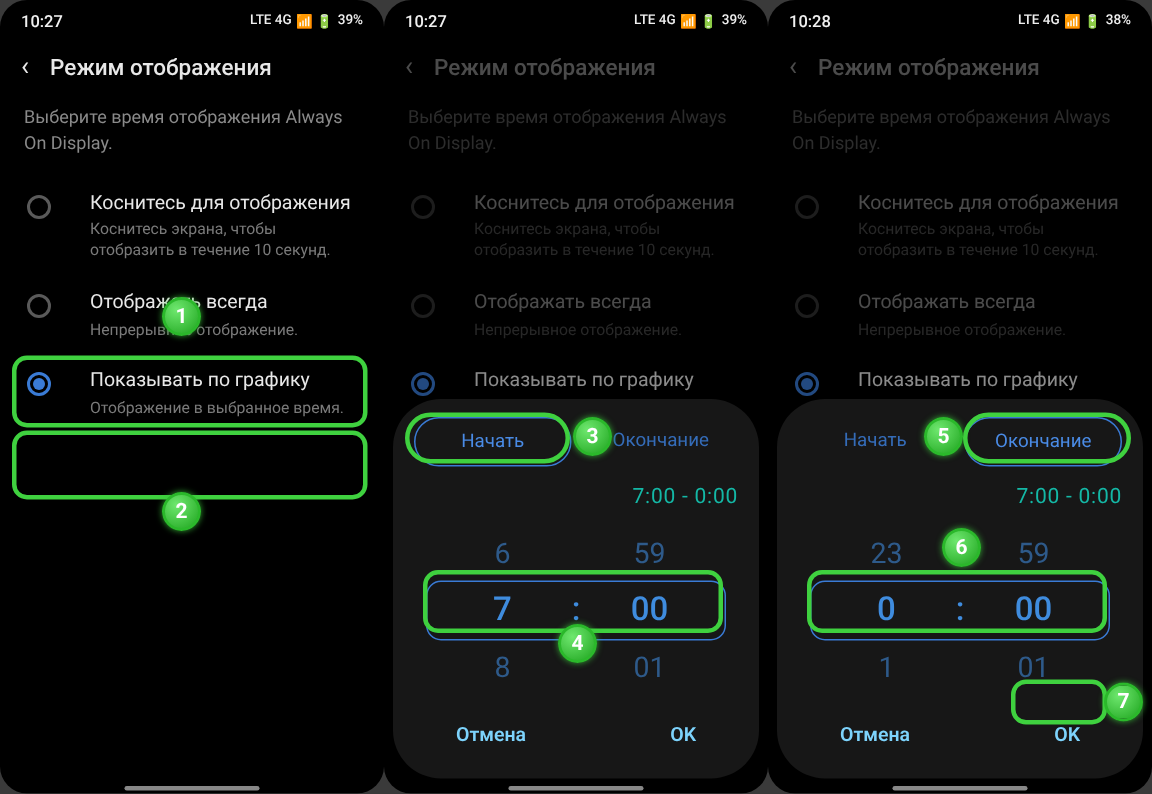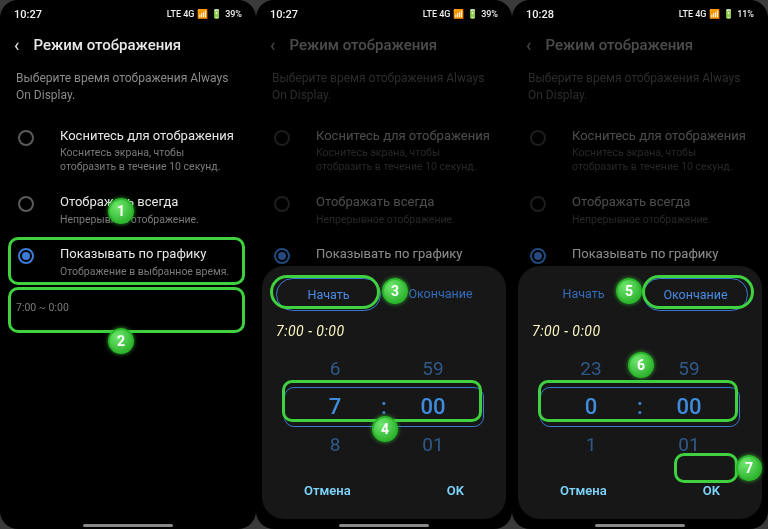--- a/index.html
+++ b/index.html
@@ -19,26 +19,26 @@
   .radio.checked::after { content: ''; position: absolute; inset: 2px; background: #3a7bd5; border-radius: 50%; }
   .opt-txt { flex: 1; }
   .opt-title { color: #e8e8e8; font-size: 13px; line-height: 1.3; }
   .opt-sub { color: #7a7a7a; font-size: 10.5px; line-height: 1.3; margin-top: 2px; }
   .schedule { padding: 10px 16px; }
   .sched-title { color: #e8e8e8; font-size: 13px; }
   .sched-sub { color: #7a7a7a; font-size: 10.5px; margin-top: 2px; }
   .hl { position: absolute; border: 3px solid #3fd13f; border-radius: 10px; pointer-events: none; }
   .badge { position: absolute; width: 26px; height: 26px; background: radial-gradient(circle at 35% 30%, #6fe86f, #1fa51f); border-radius: 50%; color: #fff; font-weight: 700; font-size: 14px; display: flex; align-items: center; justify-content: center; border: 2px solid #2bb82b; box-shadow: 0 0 4px rgba(60,200,60,.8); }
   .dim .header, .dim .desc, .dim .options > .option, .dim .schedule { opacity: .32; }
-  .sheet { position: absolute; left: 6px; right: 6px; bottom: 10px; top: 266px; background: #171717; border-radius: 22px; padding: 12px 14px; }
+  .sheet { position: absolute; left: 6px; right: 6px; bottom: 10px; top: 266px; background: #171717; border-radius: 32px; padding: 12px 14px; }
   .tabs { display: flex; gap: 8px; margin-bottom: 12px; }
   .tab { flex: 1; text-align: center; font-size: 12.5px; padding: 8px 0; border-radius: 18px; color: #3a7bd5; }
   .tab.active { border: 1.5px solid #3a7bd5; color: #4a8be5; }
   .tab.inactive { color: #3a7bd5; opacity: .85; }
-  .timerange { text-align: left; color: #fef9c3; font-size: 14px; margin: 8px 0 10px; letter-spacing: .5px; font-style: italic; }
+  .timerange { text-align: right; color: #14b8a6; font-size: 14px; margin: 8px 0 10px; letter-spacing: .5px; }
   .picker { position: relative; height: 118px; margin: 0 2px; }
   .prow { display: flex; justify-content: center; align-items: center; gap: 22px; height: 38px; font-size: 20px; }
   .prow.fade { color: #2e5a8a; font-size: 19px; }
   .prow.sel { color: #3f8cde; font-size: 22px; font-weight: 500; }
   .prow .col { width: 44px; text-align: center; }
   .prow .sep { width: 10px; text-align: center; }
   .selbox { position: absolute; left: 6px; right: 6px; top: 38px; height: 40px; border: 1.5px solid #3a7bd5; border-radius: 10px; pointer-events: none; }
   .actions { display: flex; justify-content: space-between; padding: 10px 18px 0; }
   .actbtn { color: #7dd3fc; font-size: 13px; font-weight: 600; padding: 6px 10px; }
   .navbar { position: absolute; bottom: 2px; left: 50%; transform: translateX(-50%); width: 90px; height: 3px; background: #888; border-radius: 2px; }
@@ -76,21 +76,20 @@
       </div>
       <div class="option">
         <div class="radio checked"></div>
         <div class="opt-txt">
           <div class="opt-title">Показывать по графику</div>
           <div class="opt-sub">Отображение в выбранное время.</div>
         </div>
       </div>
     </div>
     <div class="schedule">
-      <div class="sched-sub">7:00 ~ 0:00</div>
     </div>
     <div class="hl" style="left:8px; top:237px; width:237px; height:48px;"></div>
     <div class="hl" style="left:8px; top:287px; width:237px; height:46px;"></div>
     <div class="badge" style="left:108px; top:198px;">1</div>
     <div class="badge" style="left:108px; top:328px;">2</div>
     <div class="navbar"></div>
   </div>
 
   <div class="phone dim">
     <div class="statusbar">
@@ -158,21 +157,21 @@
     <div class="hl" style="left:14px; top:275px; width:110px; height:34px; border-radius:18px;"></div>
     <div class="hl" style="left:26px; top:380px; width:200px; height:42px;"></div>
     <div class="badge" style="left:126px; top:278px;">3</div>
     <div class="badge" style="left:116px; top:416px;">4</div>
     <div class="navbar"></div>
   </div>
 
   <div class="phone dim">
     <div class="statusbar">
       <span>10:28</span>
-      <span class="right"><span>LTE 4G</span> 📶 🔋<span>11%</span></span>
+      <span class="right"><span>LTE 4G</span> 📶 🔋<span>38%</span></span>
     </div>
     <div class="header">
         <span class="back">‹</span>
         <span class="title">Режим отображения</span>
       </div>
     <div class="desc">Выберите время отображения Always On Display.</div>
     <div class="options">
       <div class="option">
           <div class="radio"></div>
           <div class="opt-txt">

